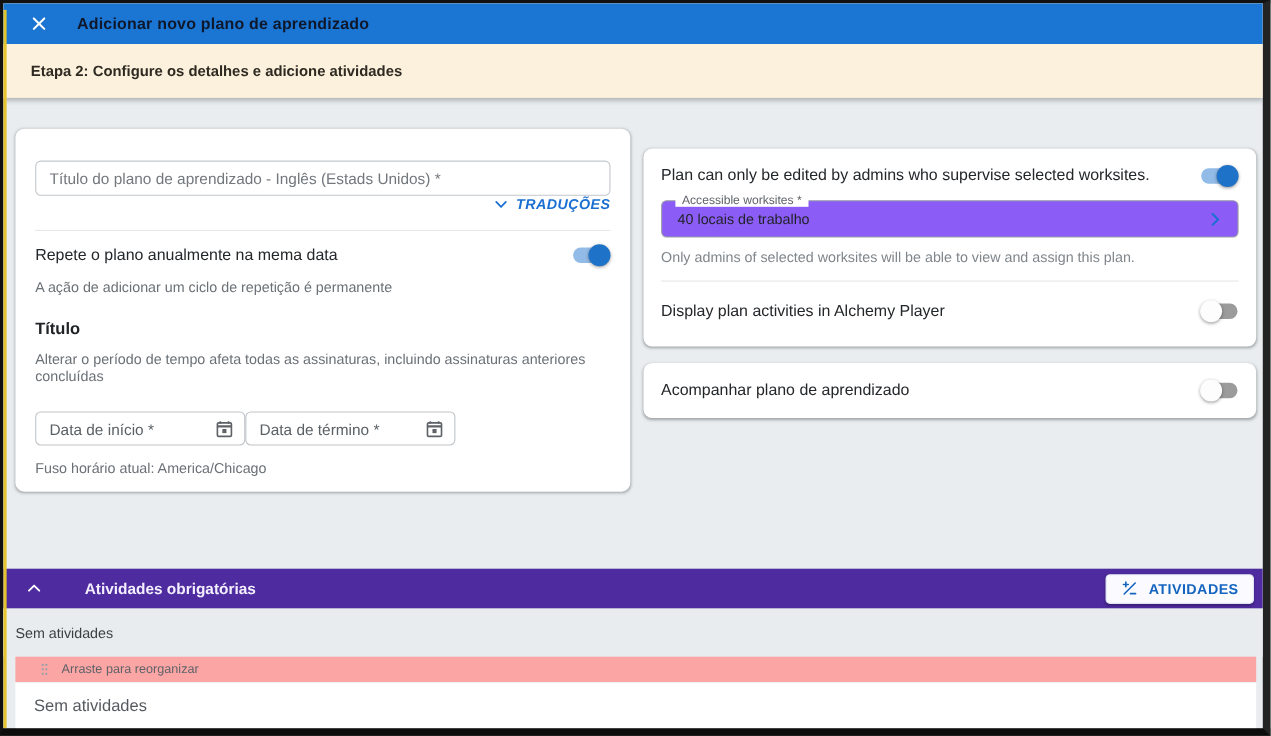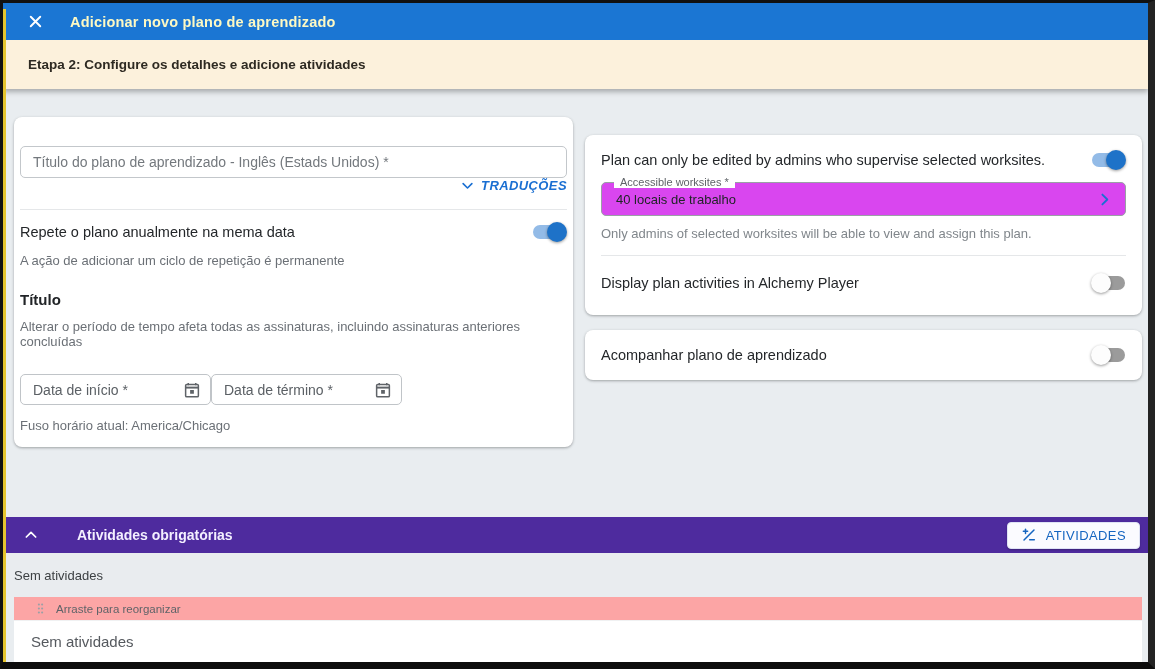--- a/index.html
+++ b/index.html
@@ -13,33 +13,33 @@
     border-right: 7px solid #232323; border-bottom: 7px solid #0c0c0c;
   }
   .yellow-edge { position:absolute; left:0; top:6px; bottom:0; width:3px; background:#e5c52e; z-index:60; }
 
   
   .titlebar {
     height: 37px; background: #1b76d3; display: flex; align-items: center;
     padding: 0 22px; color: #fff; position: relative; z-index: 5;
   }
   .close-btn { width: 20px; height: 20px; display:flex; align-items:center; justify-content:center; cursor:pointer; }
-  .titlebar-title { margin-left: 25px; font-weight: bold; font-size: 14.5px; letter-spacing: .2px; color:#fef9c3; }
+  .titlebar-title { margin-left: 25px; font-weight: bold; font-size: 14.5px; letter-spacing: .2px; color:#0f172a; }
 
   
   .step-banner {
     height: 49px; background: #fcf1dc; display: flex; align-items: center;
     padding: 0 25px; font-weight: bold; font-size: 13.5px; color: #2e2a22;
     position: relative; z-index: 4; box-shadow: 0 3px 5px rgba(0,0,0,.28);
   }
 
   
   .body-area { position: relative; height: 428px; }
   .card { position: absolute; background: #fff; border-radius: 8px; box-shadow: 0 1px 3px rgba(60,64,67,.3), 0 1px 2px rgba(60,64,67,.15); }
-  .card-left  { left: 11px;  top: 28px; width: 559px; height: 330px; padding: 0 6px; }
+  .card-left  { left: 11px;  top: 28px; width: 559px; height: 330px; padding: 0 18px; }
   .card-r1    { left: 582px; top: 46px; width: 557px; height: 180px; padding: 0 16px; }
   .card-r2    { left: 582px; top: 241px; width: 557px; height: 50px; padding: 0 16px; display:flex; align-items:center; justify-content:space-between; }
 
   .title-input {
     margin-top: 29px; width: 100%; height: 32px; border: 1px solid #c3c7cb; border-radius: 5px;
     padding: 0 12px; font-size: 14px; color: #444; font-family: inherit; outline: none; background:#fff;
   }
   .title-input::placeholder { color: #73787d; opacity: 1; }
 
   .translations-row { display: flex; justify-content: flex-end; 
@@ -66,32 +66,32 @@
   .toggle .thumb { position: absolute; top: 0; width: 20px; height: 20px; border-radius: 50%;
     box-shadow: 0 1px 3px rgba(0,0,0,.4); }
   .toggle.on .track { background: #93bbe7; }
   .toggle.on .thumb { right: 0; background: #1e72c8; }
   .toggle.off .track { background: #9b9b9b; }
   .toggle.off .thumb { left: 0; background: #fdfdfd; }
 
   
   .outlined-field { position: relative; margin-top: 12px; height: 34px; border: 1px solid #9aa0a6;
     border-radius: 5px; display: flex; align-items: center; justify-content: space-between;
-    padding: 0 12px 0 14px; cursor: pointer; background:#d946ef; }
+    padding: 0 12px 0 14px; cursor: pointer; background:#8b5cf6; }
   .outlined-field .float-label { position: absolute; top: -7px; left: 12px; background: #fff;
     padding: 0 6px; font-size: 11px; color: #5f6368; }
   .outlined-field .value { font-size: 13px; color: #212427; }
   .helper { font-size: 13px; color: #80868b; margin-top: 10px; }
 
   
   .purple-bar { height: 36px; background: #4e2b9e; display: flex; align-items: center;
     padding: 0 8px 0 20px; color: #fff; position: relative; z-index: 3; gap: 12px; }
   .purple-title { margin-left: 26px; font-weight: bold; font-size: 14px; color:#f3efff; }
   .activities-btn { margin-left: auto; height: 27px; padding: 0 13px; background: #fbfbff;
-    border: 1px solid #dfe3f5; border-radius: 4px; color: #1565c0; font-weight: normal; font-size: 13px;
+    border: 1px solid #dfe3f5; border-radius: 4px; color: #1565c0; font-weight: bold; font-size: 13px;
     letter-spacing: .4px; display: flex; align-items: center; gap: 9px; cursor: pointer;
     font-family: inherit; box-shadow: 0 1px 2px rgba(0,0,0,.25); }
 
   
   .sub-strip { height: 44px; background: #e9ecef; display: flex; align-items: center;
     justify-content: space-between; padding: 0 10px 0 11px; font-size: 13px; color: #3c4043; }
 
   
   .panel { margin-left: 11px; width: 1128px; }
   .panel-header { height: 23px; background: #fca5a5; display: flex; align-items: center;

